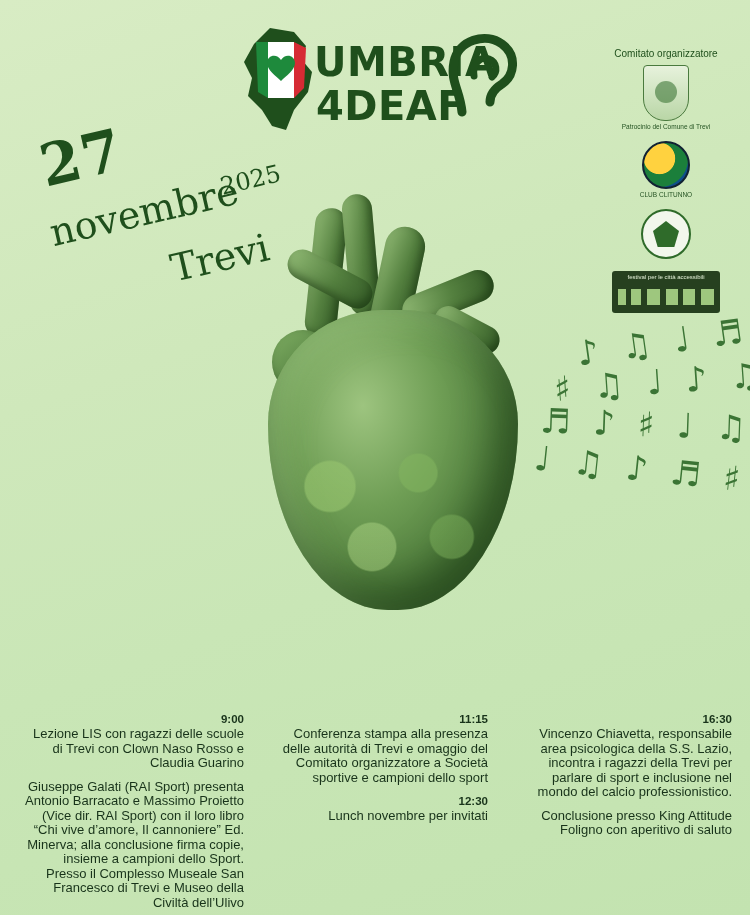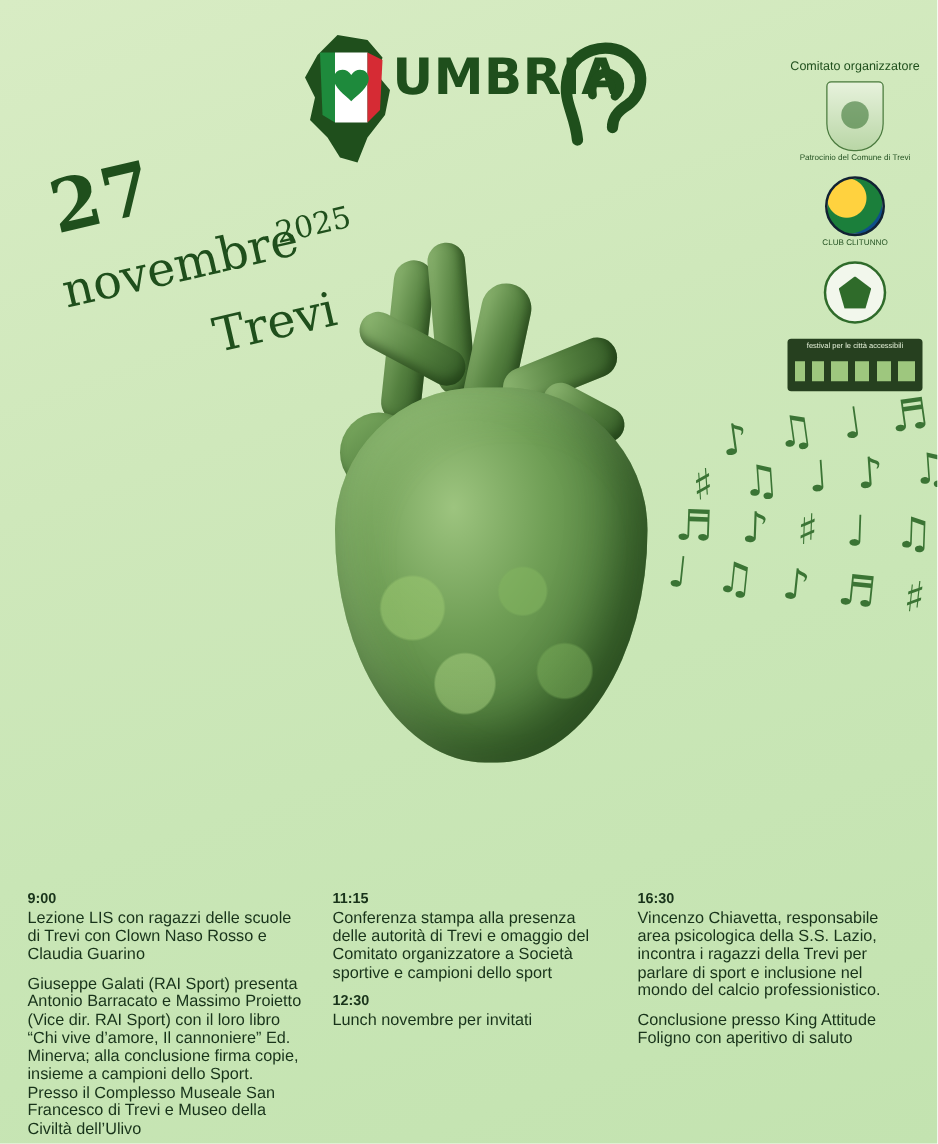--- a/index.html
+++ b/index.html
@@ -78,21 +78,21 @@
     position: absolute;
     left: 148px; top: 118px;
     font-size: 38px;
     font-weight: 400;
     transform: rotate(-13deg);
   }
 
   
   .sponsors {
     position: absolute;
-    right: 0; top: 48px;
+    right: 18px; top: 48px;
     width: 132px;
     text-align: center;
   }
   .sponsor-title {
     font-size: 10px;
     color: #1f4f1c;
     margin-bottom: 6px;
     font-weight: 400;
   }
   .sponsor {
@@ -248,21 +248,21 @@
 
   
   .program {
     position: absolute;
     left: 22px; right: 18px; top: 712px;
     display: flex;
     gap: 22px;
     color: #18331a;
   }
   .col { width: 232px; }
-  .slot { margin-bottom: 9px; }
+  .slot { margin-bottom: 9px; text-align: right; }
   .slot-time {
     font-size: 11.5px;
     font-weight: 700;
     line-height: 15px;
   }
   .slot-desc {
     font-size: 13px;
     line-height: 14.5px;
     font-weight: 400;
   }
@@ -275,20 +275,21 @@
   <div class="logo-wrap">
     <svg class="umbria-shape" viewBox="0 0 96 110">
       <path d="M38 2 L62 6 L74 20 L70 34 L80 46 L76 66 L62 84 L54 104 L40 100 L30 84 L16 70 L20 52 L12 36 L22 18 Z" fill="#1f4f1c"></path>
       <path d="M36 16 L62 16 L62 72 L36 72 Z" fill="#ffffff"></path>
       <path d="M24 16 L36 16 L36 72 L26 66 Z" fill="#1e8a3c"></path>
       <path d="M62 16 L74 22 L72 62 L62 72 Z" fill="#d62b34"></path>
       <path d="M49 34 c-4-7-14-5-14 3 0 7 9 13 14 18 5-5 14-11 14-18 0-8-10-10-14-3z" fill="#1e8a3c"></path>
     </svg>
     <div class="logo-text">
       <span>UMBRIA</span>
+      <span class="line2">4DEAF</span>
     </div>
     <svg class="ear-icon" viewBox="0 0 76 86">
       <path d="M18 80 C16 58 6 50 10 30 C14 8 42 0 58 12 C74 24 70 44 58 52 C50 57 46 62 46 70" fill="none" stroke="#1f4f1c" stroke-width="9" stroke-linecap="round"></path>
       <path d="M30 44 C28 32 36 24 45 27 C53 30 54 40 48 45" fill="none" stroke="#1f4f1c" stroke-width="7" stroke-linecap="round"></path>
     </svg>
   </div>
 
   <div class="date-block">
     <div class="date-day">27</div>
     <div class="date-month">novembre</div>

